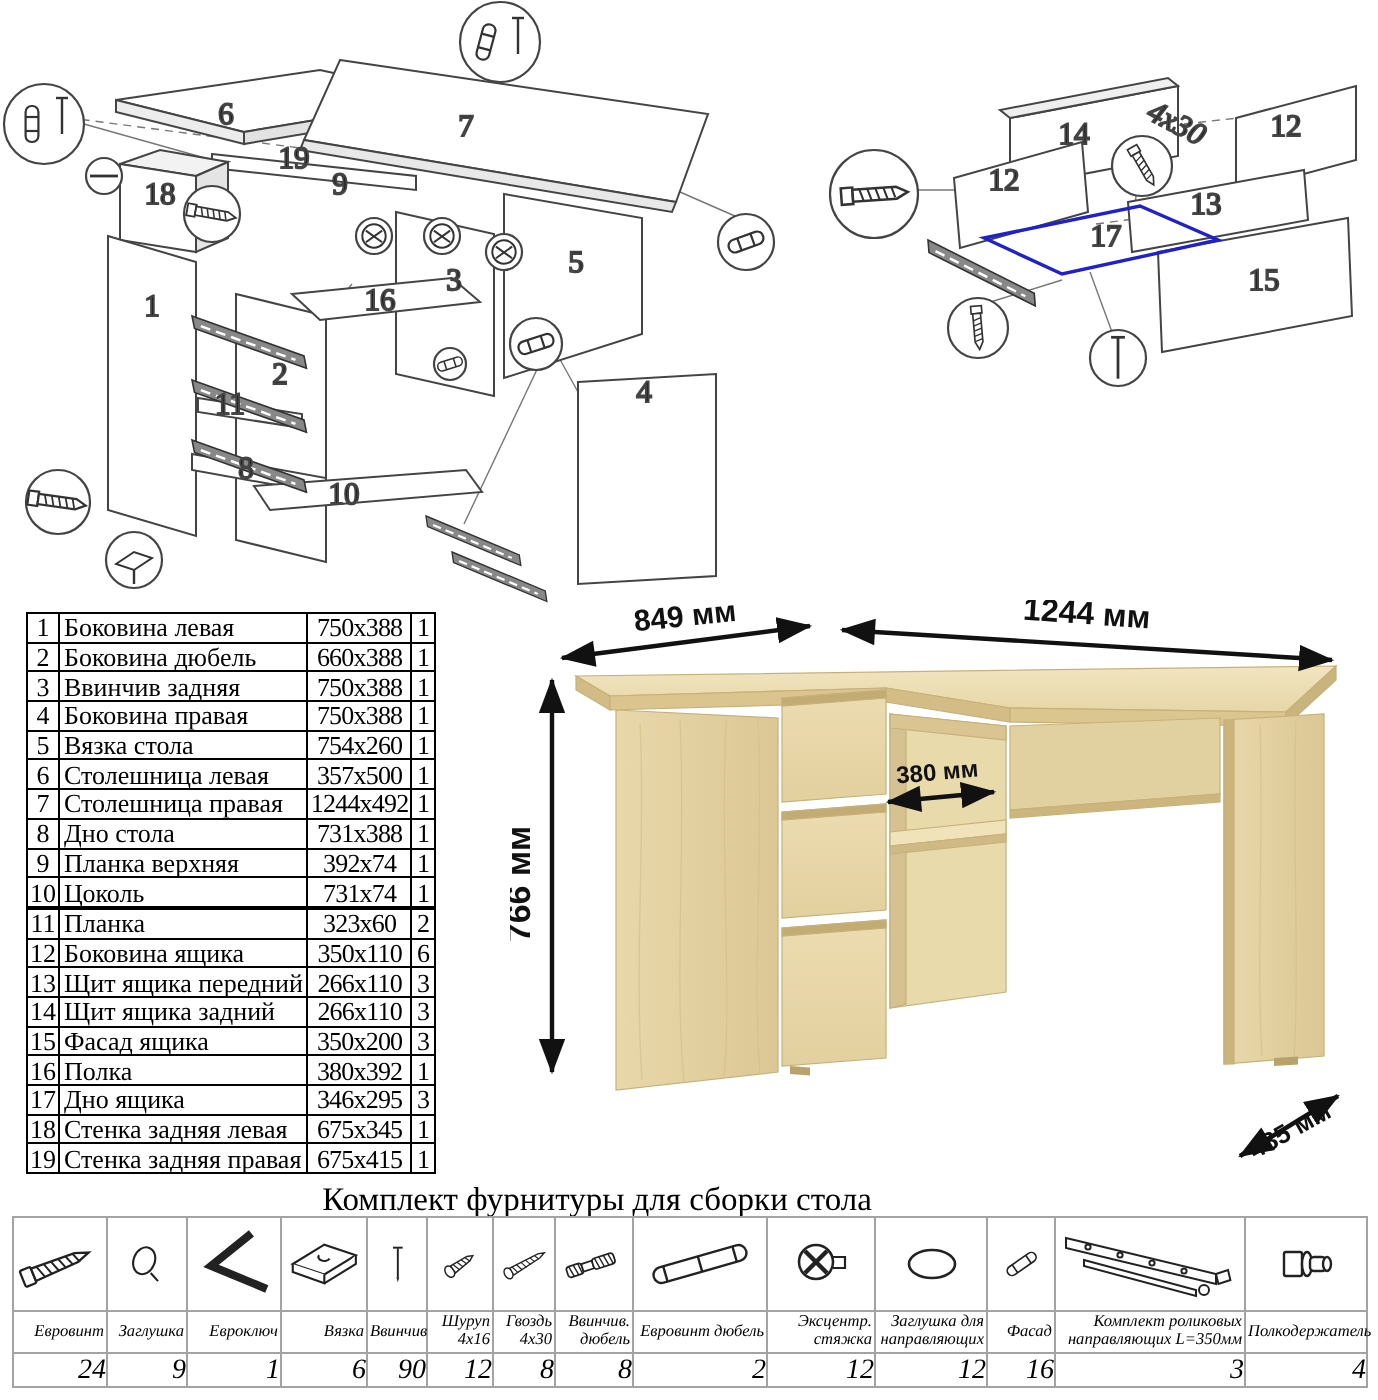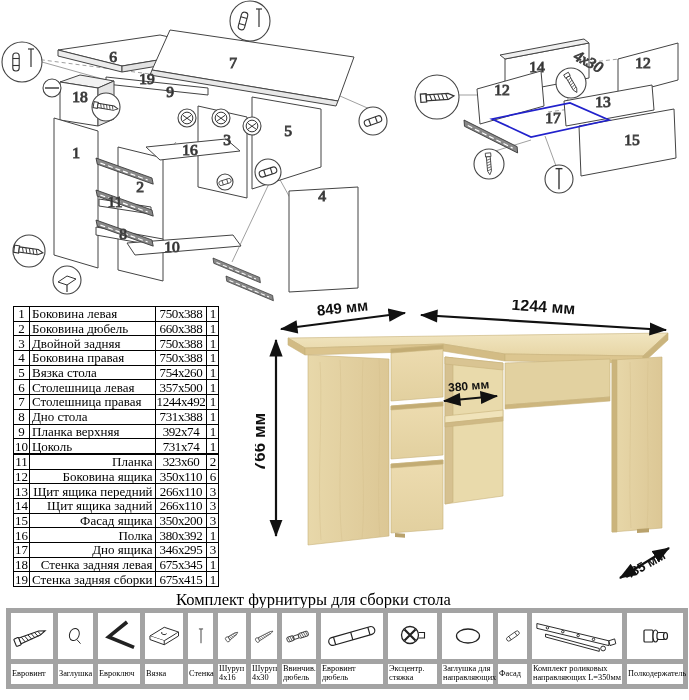--- a/index.html
+++ b/index.html
@@ -12,30 +12,30 @@
   .part-label{font-family:"Liberation Serif",serif;font-size:15.5px;fill:#111;text-anchor:middle;}
 
   
   #parts-table{position:absolute;left:13px;top:306px;border-collapse:collapse;border:1.5px solid #000;table-layout:fixed;}
   #parts-table td{border:1px solid #000;font-size:13px;line-height:13px;height:13.7px;padding:0 2px;white-space:nowrap;overflow:hidden;}
   #parts-table td.num{width:15px;text-align:center;padding:0;}
   #parts-table td.name{width:114px;}
   #parts-table td.size{width:46px;text-align:center;padding:0 1px;letter-spacing:-0.4px;}
   #parts-table td.qty{width:11px;text-align:center;padding:0;}
   #parts-table tr:nth-child(11) td{border-top-width:2.5px;}
-  #parts-table tr:nth-child(n+11) td.name{text-align:right;}
+  #parts-table tr:nth-child(n+11) td.name{text-align:left;}
 
   
   #desk-svg{position:absolute;left:255px;top:300px;}
   .dim-label{font-family:"Liberation Sans",sans-serif;font-weight:bold;fill:#111;text-anchor:middle;}
 
   
-  #hw-title{position:absolute;left:0;top:590px;width:597px;text-align:center;font-size:16.5px;font-family:"Liberation Serif",serif;padding-left:15px;}
+  #hw-title{position:absolute;left:0;top:590px;width:597px;text-align:center;font-size:16.5px;font-family:"Liberation Serif",serif;}
   #hw-table{position:absolute;left:6px;top:608px;width:677px;border-collapse:collapse;border:1.5px solid #222;table-layout:fixed;}
-  #hw-table td{border:5px solid #a3a3a3;text-align:left;vertical-align:middle;padding:0;}
+  #hw-table td{border:1px solid #a3a3a3;text-align:right;vertical-align:middle;padding:0;font-style:italic;}
   #hw-table tr.r-icons td{height:46px;}
   #hw-table tr.r-names td{height:20px;font-size:8.3px;line-height:8.8px;padding:0 1px;}
   #hw-table tr.r-qty td{height:16px;font-size:14px;line-height:15px;}
   .hw-icon{display:block;margin:2px auto;height:40px;max-width:96%;}
 </style>
 </head>
 <body>
 
 <div id="stage">
 
@@ -201,21 +201,21 @@
           <td class="qty">1</td>
         </tr>
         <tr>
           <td class="num">2</td>
           <td class="name">Боковина дюбель</td>
           <td class="size">660x388</td>
           <td class="qty">1</td>
         </tr>
         <tr>
           <td class="num">3</td>
-          <td class="name">Двойной задняя</td>
+          <td class="name">Ввинчив задняя</td>
           <td class="size">750x388</td>
           <td class="qty">1</td>
         </tr>
         <tr>
           <td class="num">4</td>
           <td class="name">Боковина правая</td>
           <td class="size">750x388</td>
           <td class="qty">1</td>
         </tr>
         <tr>
@@ -297,21 +297,21 @@
           <td class="qty">3</td>
         </tr>
         <tr>
           <td class="num">18</td>
           <td class="name">Стенка задняя левая</td>
           <td class="size">675x345</td>
           <td class="qty">1</td>
         </tr>
         <tr>
           <td class="num">19</td>
-          <td class="name">Стенка задняя сборки</td>
+          <td class="name">Стенка задняя правая</td>
           <td class="size">675x415</td>
           <td class="qty">1</td>
         </tr>
       </tbody>
   </table>
 
   <svg id="desk-svg" width="434" height="295" viewBox="0 0 434 295">
     <defs>
       <linearGradient id="wtop" x1="0" y1="0" x2="0" y2="1">
         <stop offset="0" stop-color="#f1e5c0"></stop>
@@ -532,26 +532,42 @@
                 <ellipse cx="33.5" cy="20" rx="2" ry="3.5"></ellipse>
               </g>
             </svg>
           </td>
         </tr>
       <tr class="r-names" id="hw-names">
           <td>Евровинт</td>
           <td>Заглушка</td>
           <td>Евроключ</td>
           <td>Вязка</td>
-          <td>Стенка</td>
+          <td>Ввинчив</td>
           <td>Шуруп 4x16</td>
-          <td>Шуруп 4x30</td>
+          <td>Гвоздь 4x30</td>
           <td>Ввинчив. дюбель</td>
           <td>Евровинт дюбель</td>
           <td>Эксцентр. стяжка</td>
           <td>Заглушка для направляющих</td>
           <td>Фасад</td>
           <td>Комплект роликовых направляющих L=350мм</td>
           <td>Полкодержатель</td>
         </tr>
+      <tr class="r-qty" id="hw-qty">
+          <td>24</td>
+          <td>9</td>
+          <td>1</td>
+          <td>6</td>
+          <td>90</td>
+          <td>12</td>
+          <td>8</td>
+          <td>8</td>
+          <td>2</td>
+          <td>12</td>
+          <td>12</td>
+          <td>16</td>
+          <td>3</td>
+          <td>4</td>
+        </tr>
     </tbody>
   </table>
 </div>
 
 </body></html>

